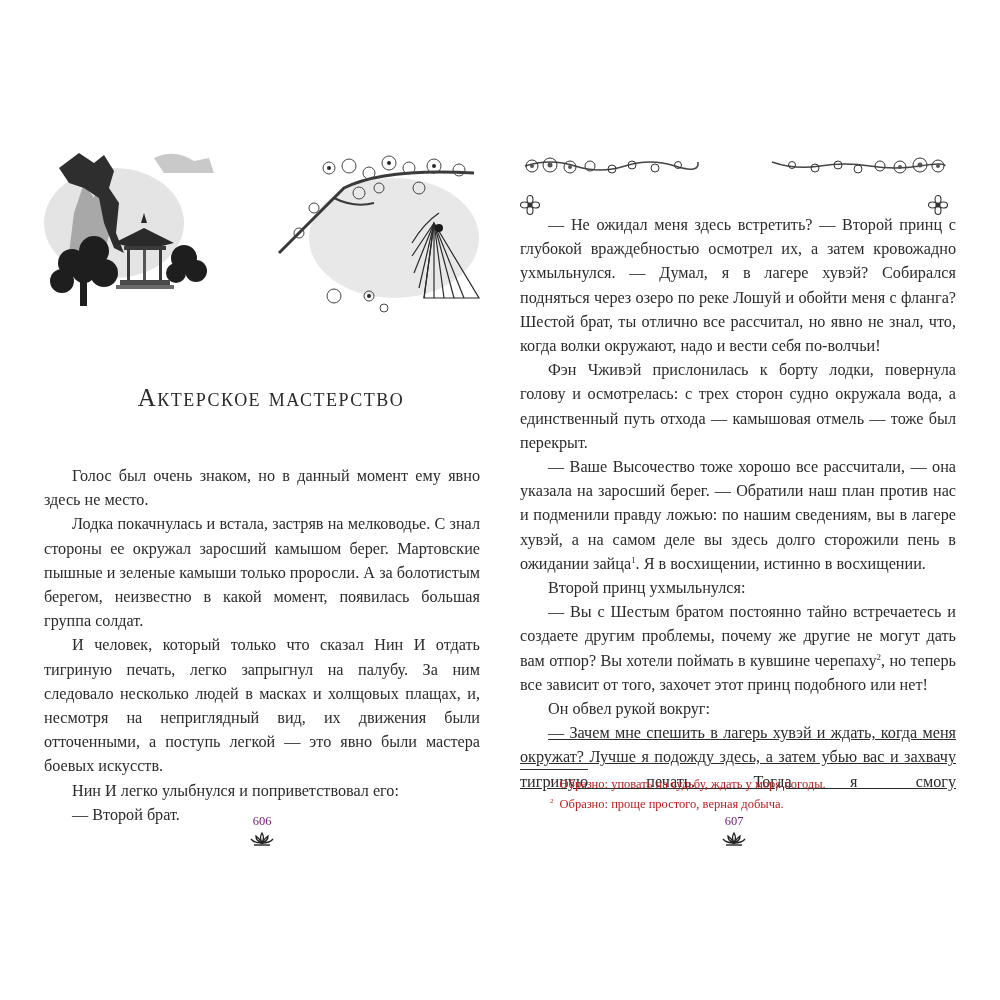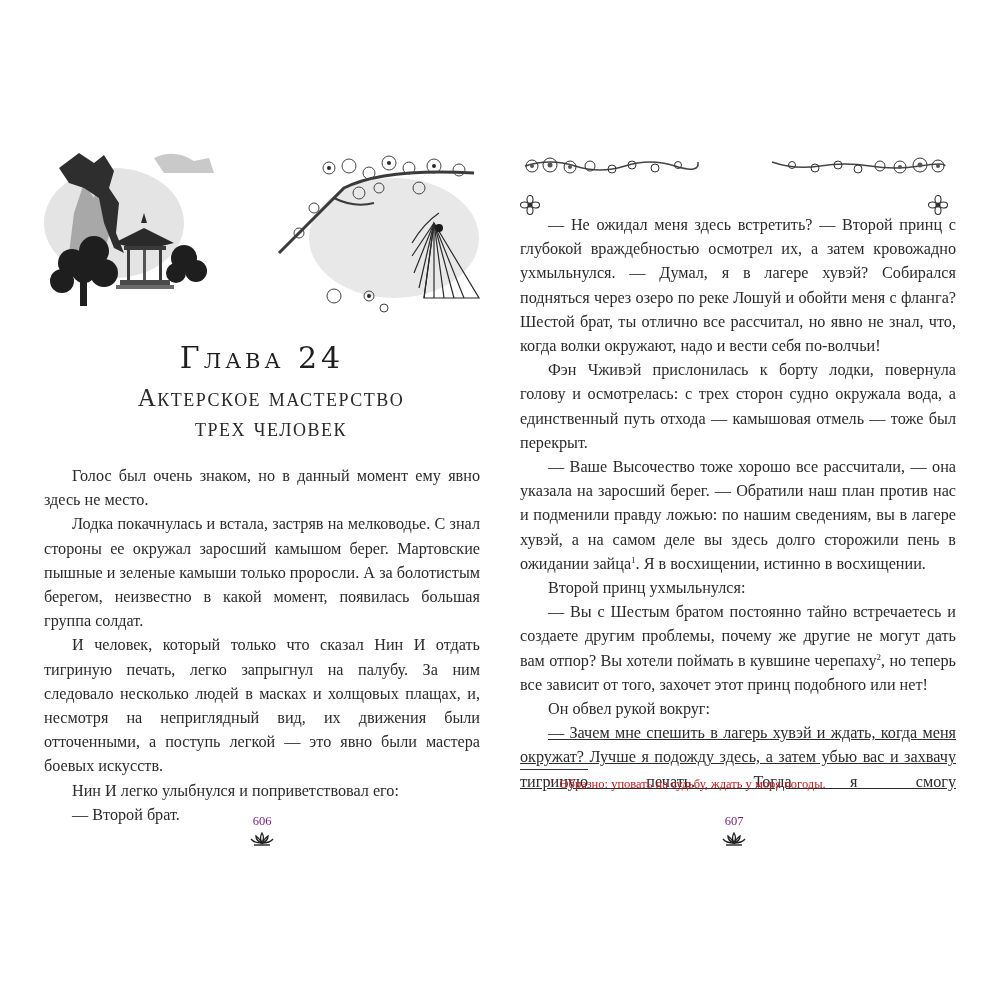--- a/index.html
+++ b/index.html
@@ -133,24 +133,22 @@
           <line x1="160" y1="75" x2="190" y2="150"></line>
             <line x1="160" y1="75" x2="145" y2="140"></line>
           <line x1="160" y1="75" x2="140" y2="125"></line>
             <line x1="160" y1="75" x2="138" y2="108"></line>
           <path d="M138 95 Q150 75 165 65"></path>
         </g>
         <circle cx="165" cy="80" r="4" fill="#1a1a1a"></circle>
       </svg>
     </div>
 
-    <div class="chapter-number">Глава 24</div>
     <div class="chapter-title">
       <div>Актерское мастерство</div>
-      <div>трех человек</div>
     </div>
 
     <div class="text-block">
       <p class="para">Голос был очень знаком, но в данный момент ему явно здесь не место.</p>
       <p class="para">Лодка покачнулась и встала, застряв на мелко­водье. С знал стороны ее окружал заросший камы­шом берег. Мартовские пышные и зеленые камыши только проросли. А за болотистым берегом, неизвест­но в какой момент, появилась большая группа солдат.</p>
       <p class="para">И человек, который только что сказал Нин И от­дать тигриную печать, легко запрыгнул на палубу. За ним следовало несколько людей в масках и холщо­вых плащах, и, несмотря на неприглядный вид, их движения были отточенными, а поступь легкой — это явно были мастера боевых искусств.</p>
       <p class="para">Нин И легко улыбнулся и поприветствовал его:</p>
       <p class="para">— Второй брат.</p>
     </div>
 
@@ -240,20 +238,21 @@
       <p class="para"><span>— Ваше Высочество тоже хорошо все рассчи­тали, — она указала на заросший берег. — Обратили наш план против нас и подменили правду ложью: по нашим сведениям, вы в лагере хувэй, а на самом деле вы здесь долго сторожили пень в ожидании зайца</span><sup>1</sup><span>. Я в восхищении, истинно в восхищении.</span></p>
       <p class="para">Второй принц ухмыльнулся:</p>
       <p class="para"><span>— Вы с Шестым братом постоянно тайно встре­чаетесь и создаете другим проблемы, почему же дру­гие не могут дать вам отпор? Вы хотели поймать в кувшине черепаху</span><sup>2</sup><span>, но теперь все зависит от того, захочет этот принц подобного или нет!</span></p>
       <p class="para">Он обвел рукой вокруг:</p>
       <p class="para" style="text-align-last: justify; text-decoration: underline;">— Зачем мне спешить в лагерь хувэй и ждать, когда меня окружат? Лучше я подожду здесь, а затем убью вас и захвачу тигриную печать. Тогда я смогу</p>
     </div>
 
     <div class="footnote-rule"></div>
     <div class="footnotes">
       <div class="footnote"><sup>1</sup><span>Образно: уповать на судьбу, ждать у моря погоды.</span></div>
+      <div class="footnote"><sup>2</sup><span>Образно: проще простого, верная добыча.</span></div>
     </div>
 
     <div class="folio">607</div>
     <div class="lotus">
       <svg viewBox="0 0 24 16">
         <g fill="none" stroke="#222" stroke-width="1.4">
           <path d="M12 2 Q9 7 12 12 Q15 7 12 2 Z"></path>
           <path d="M6 5 Q6 10 12 12 Q9 7 6 5 Z"></path>
           <path d="M18 5 Q18 10 12 12 Q15 7 18 5 Z"></path>
           <path d="M1 8 Q4 12 12 12"></path>

